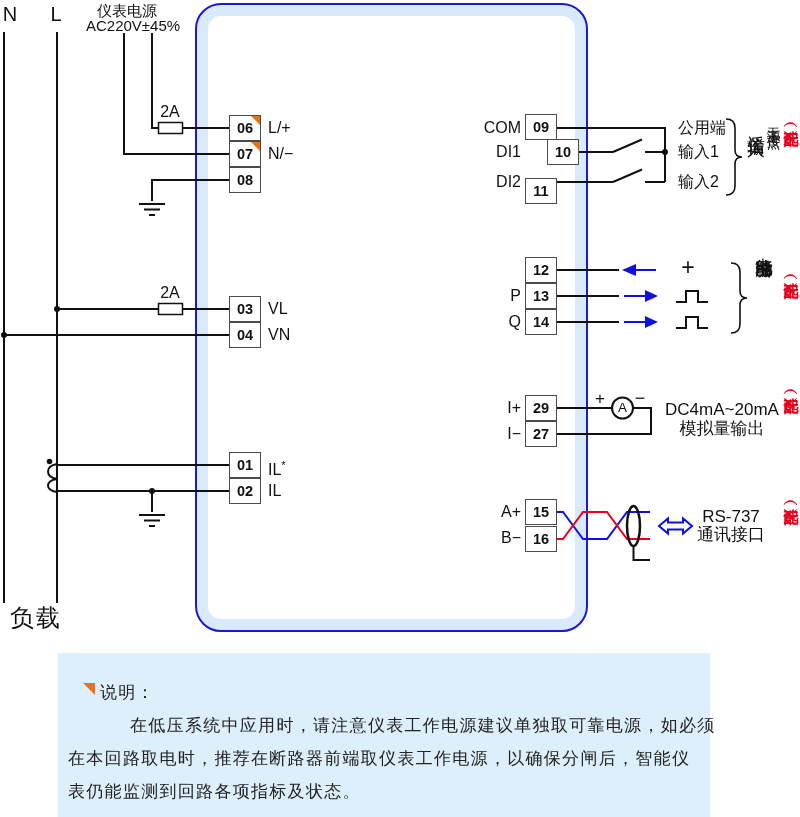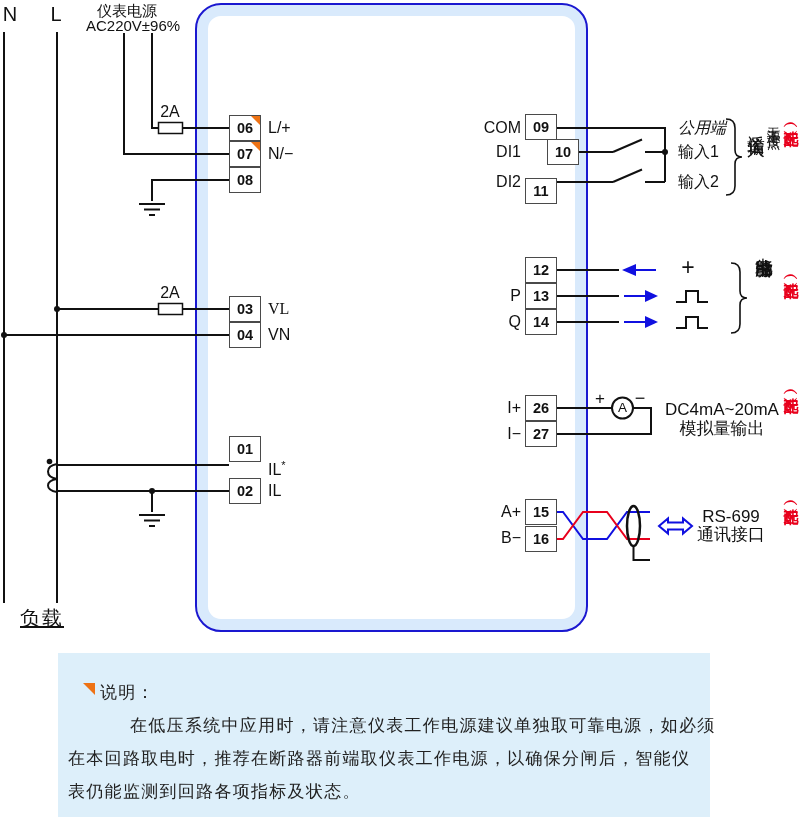--- a/index.html
+++ b/index.html
@@ -122,21 +122,21 @@
     </div>
   <div class="tbox" style="left:229px;top:167px;">
       <span>08</span>
     </div>
   <div class="tbox" style="left:229px;top:296px;">
       <span>03</span>
     </div>
   <div class="tbox" style="left:229px;top:322px;">
       <span>04</span>
     </div>
-  <div class="tbox" style="left:229px;top:436px;">
+  <div class="tbox" style="left:229px;top:452px;">
       <span>01</span>
     </div>
   <div class="tbox" style="left:229px;top:478px;">
       <span>02</span>
     </div>
 
   <div class="tbox" style="left:525px;top:114px;">
       <span>09</span>
     </div>
   <div class="tbox" style="left:525px;top:139px;margin-left:22px;">
@@ -148,76 +148,76 @@
   <div class="tbox" style="left:525px;top:257px;">
       <span>12</span>
     </div>
   <div class="tbox" style="left:525px;top:283px;">
       <span>13</span>
     </div>
   <div class="tbox" style="left:525px;top:309px;">
       <span>14</span>
     </div>
   <div class="tbox" style="left:525px;top:395px;">
-      <span>26</span>
+      <span>29</span>
     </div>
   <div class="tbox" style="left:525px;top:421px;">
       <span>27</span>
     </div>
   <div class="tbox" style="left:525px;top:499px;">
       <span>15</span>
     </div>
   <div class="tbox" style="left:525px;top:526px;">
       <span>16</span>
     </div>
 
   <div class="lb ctr" style="left:0px;top:4px;width:20px;font-size:20px;">N</div>
   <div class="lb ctr" style="left:46px;top:4px;width:20px;font-size:20px;">L</div>
   <div class="lb ctr" style="left:86px;top:1px;width:82px;font-size:15px;">仪表电源</div>
-  <div class="lb ctr" style="left:86px;top:16px;width:82px;font-size:15px;">AC220V±96%</div>
+  <div class="lb ctr" style="left:86px;top:16px;width:82px;font-size:15px;">AC220V±45%</div>
   <div class="lb ctr" style="left:152px;top:102px;width:36px;">2A</div>
   <div class="lb ctr" style="left:152px;top:283px;width:36px;">2A</div>
-  <div class="lb" style="left:20px;top:608px;font-size:20px;letter-spacing:2px;text-decoration:underline;">负载</div>
+  <div class="lb" style="left:10px;top:608px;font-size:24px;letter-spacing:2px;">负载</div>
 
   <div class="lb" style="left:268px;top:118px;">L/+</div>
   <div class="lb" style="left:268px;top:144px;">N/−</div>
-  <div class="lb" style="left:268px;top:299px;font-family:Liberation Serif, serif;">VL</div>
+  <div class="lb" style="left:268px;top:299px;">VL</div>
   <div class="lb" style="left:268px;top:325px;">VN</div>
   <div class="lb" style="left:268px;top:455px;"><span>IL</span><sup class="star">*</sup></div>
   <div class="lb" style="left:268px;top:481px;">IL</div>
 
   <div class="lb rt" style="right:279px;top:118px;">COM</div>
   <div class="lb rt" style="right:279px;top:142px;">DI1</div>
   <div class="lb rt" style="right:279px;top:172px;">DI2</div>
   <div class="lb rt" style="right:279px;top:286px;">P</div>
   <div class="lb rt" style="right:279px;top:312px;">Q</div>
   <div class="lb rt" style="right:279px;top:398px;">I+</div>
   <div class="lb rt" style="right:279px;top:424px;">I−</div>
   <div class="lb rt" style="right:279px;top:502px;">A+</div>
   <div class="lb rt" style="right:279px;top:528px;">B−</div>
 
-  <div class="lb" style="left:678px;top:118px;font-style:italic;">公用端</div>
+  <div class="lb" style="left:678px;top:118px;">公用端</div>
   <div class="lb" style="left:678px;top:142px;">输入1</div>
   <div class="lb" style="left:678px;top:172px;">输入2</div>
   <div class="vt" style="left:744px;top:121px;font-size:17.5px;letter-spacing:1.5px;">遥信输入</div>
   <div class="vt" style="left:764px;top:117px;font-size:13.5px;letter-spacing:2px;">无源干接点</div>
   <div class="vt opt" style="left:781px;top:118px;">（选配）</div>
 
   <div class="lb ctr" style="left:676px;top:257px;width:24px;font-size:23px;">+</div>
   <div class="vt" style="left:752px;top:244px;font-size:17.5px;letter-spacing:0.5px;">电能脉冲输出</div>
   <div class="vt opt" style="left:781px;top:270px;">（选配）</div>
 
   <div class="lb ctr" style="left:590px;top:389px;width:20px;font-size:17px;">+</div>
   <div class="lb ctr" style="left:630px;top:388px;width:20px;font-size:18px;">−</div>
   <div class="lb ctr" style="left:612px;top:400px;width:21px;font-size:13.5px;line-height:16px;">A</div>
   <div class="lb ctr" style="left:660px;top:400px;width:124px;font-size:17px;">DC4mA~20mA</div>
   <div class="lb ctr" style="left:660px;top:419px;width:124px;font-size:17px;">模拟量输出</div>
   <div class="vt opt" style="left:781px;top:385px;">（选配）</div>
 
-  <div class="lb ctr" style="left:695px;top:507px;width:72px;font-size:17px;">RS-699</div>
+  <div class="lb ctr" style="left:695px;top:507px;width:72px;font-size:17px;">RS-737</div>
   <div class="lb ctr" style="left:695px;top:525px;width:72px;font-size:17px;">通讯接口</div>
   <div class="vt opt" style="left:781px;top:496px;">（选配）</div>
 
   <div class="note-line" style="left:100px;top:681px;">说明：</div>
   <div class="note-line" style="left:130px;top:714px;">在低压系统中应用时，请注意仪表工作电源建议单独取可靠电源，如必须</div>
   <div class="note-line" style="left:68px;top:780px;">表仍能监测到回路各项指标及状态。</div>
   <div class="note-line" style="left:68px;top:747px;">在本回路取电时，推荐在断路器前端取仪表工作电源，以确保分闸后，智能仪</div>
 
 </div>
 

